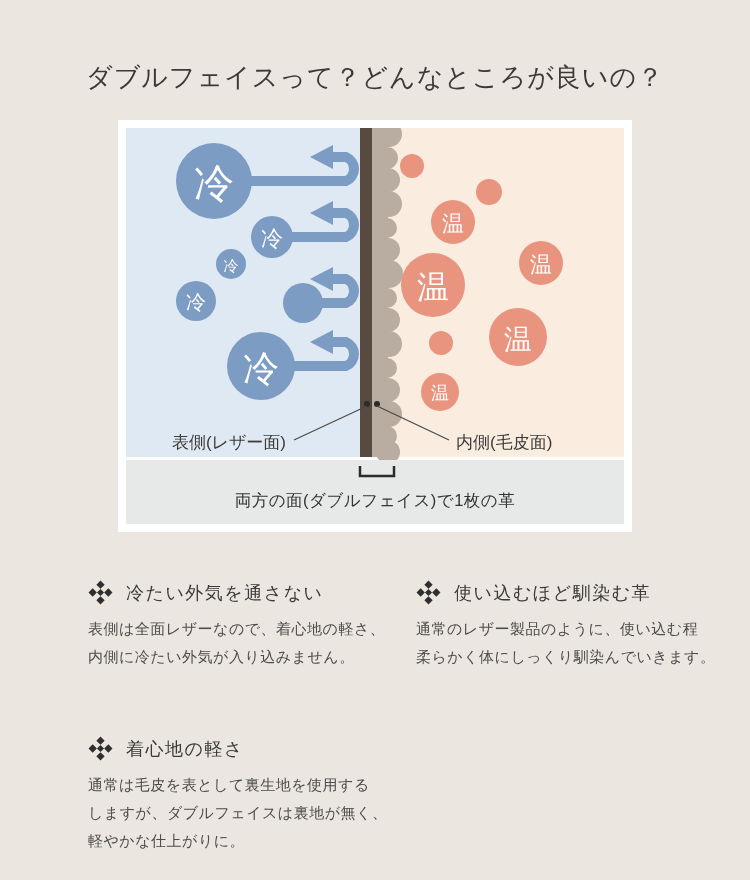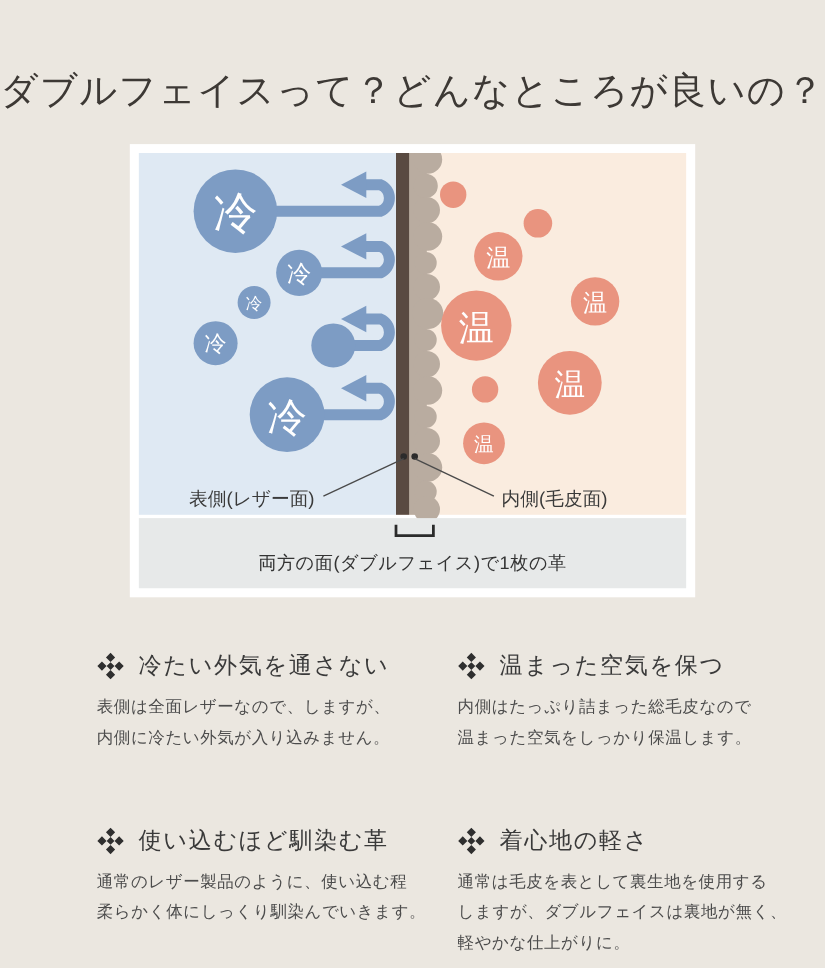--- a/index.html
+++ b/index.html
@@ -5,21 +5,21 @@
   html,body{margin:0;padding:0;}
   body{
     width:750px;height:880px;
     background:#ebe7e0;
     font-family:"Liberation Sans", sans-serif;
     color:#3c3c3c;
     overflow:hidden;
   }
   .title{
     margin:60px 0 0 0;
-    font-size:34px;
+    font-size:26px;
     font-weight:500;
     letter-spacing:1px;
     text-align:center;
     color:#3d3935;
   }
   .panel{
     width:498px;
     margin:25px auto 0 auto;
     background:#ffffff;
     padding:8px;
@@ -29,21 +29,21 @@
     margin:48px 32px 0 88px;
     display:grid;
     grid-template-columns:302px 302px;
     column-gap:26px;
     row-gap:50px;
   }
   .sec-head{
     display:flex;
     align-items:center;
     gap:13px;
-    font-size:21px;
+    font-size:18px;
     letter-spacing:1.5px;
     color:#3a3a3a;
   }
   .sec-head .icon{flex:0 0 auto;width:25px;height:25px;}
   .sec-body{
     margin-top:10px;
     font-size:15px;
     line-height:28px;
     letter-spacing:0.5px;
     color:#4c4c4c;
@@ -142,34 +142,24 @@
 </div>
 
 <div class="sections">
   <section>
     <div class="sec-head">
       <svg class="icon" viewBox="0 0 24 24" fill="#2f2f2f">
         <path d="M12 .5 16 4.5 12 8.5 8 4.5Z M12 15.5 16 19.5 12 23.5 8 19.5Z M.5 12 4.5 8 8.5 12 4.5 16Z M15.5 12 19.5 8 23.5 12 19.5 16Z M12 8.6 15.4 12 12 15.4 8.6 12Z"></path>
       </svg>
       <span>冷たい外気を通さない</span>
     </div>
-    <p class="sec-body">表側は全面レザーなので、しますが、
+    <p class="sec-body">表側は全面レザーなので、着心地の軽さ、
 内側に冷たい外気が入り込みません。</p>
   </section>
 
-  <section>
-    <div class="sec-head">
-      <svg class="icon" viewBox="0 0 24 24" fill="#2f2f2f">
-        <path d="M12 .5 16 4.5 12 8.5 8 4.5Z M12 15.5 16 19.5 12 23.5 8 19.5Z M.5 12 4.5 8 8.5 12 4.5 16Z M15.5 12 19.5 8 23.5 12 19.5 16Z M12 8.6 15.4 12 12 15.4 8.6 12Z"></path>
-      </svg>
-      <span>温まった空気を保つ</span>
-    </div>
-    <p class="sec-body">内側はたっぷり詰まった総毛皮なので
-温まった空気をしっかり保温します。</p>
-  </section>
 
   <section>
     <div class="sec-head">
       <svg class="icon" viewBox="0 0 24 24" fill="#2f2f2f">
         <path d="M12 .5 16 4.5 12 8.5 8 4.5Z M12 15.5 16 19.5 12 23.5 8 19.5Z M.5 12 4.5 8 8.5 12 4.5 16Z M15.5 12 19.5 8 23.5 12 19.5 16Z M12 8.6 15.4 12 12 15.4 8.6 12Z"></path>
       </svg>
       <span>使い込むほど馴染む革</span>
     </div>
     <p class="sec-body">通常のレザー製品のように、使い込む程
 柔らかく体にしっくり馴染んでいきます。</p>

